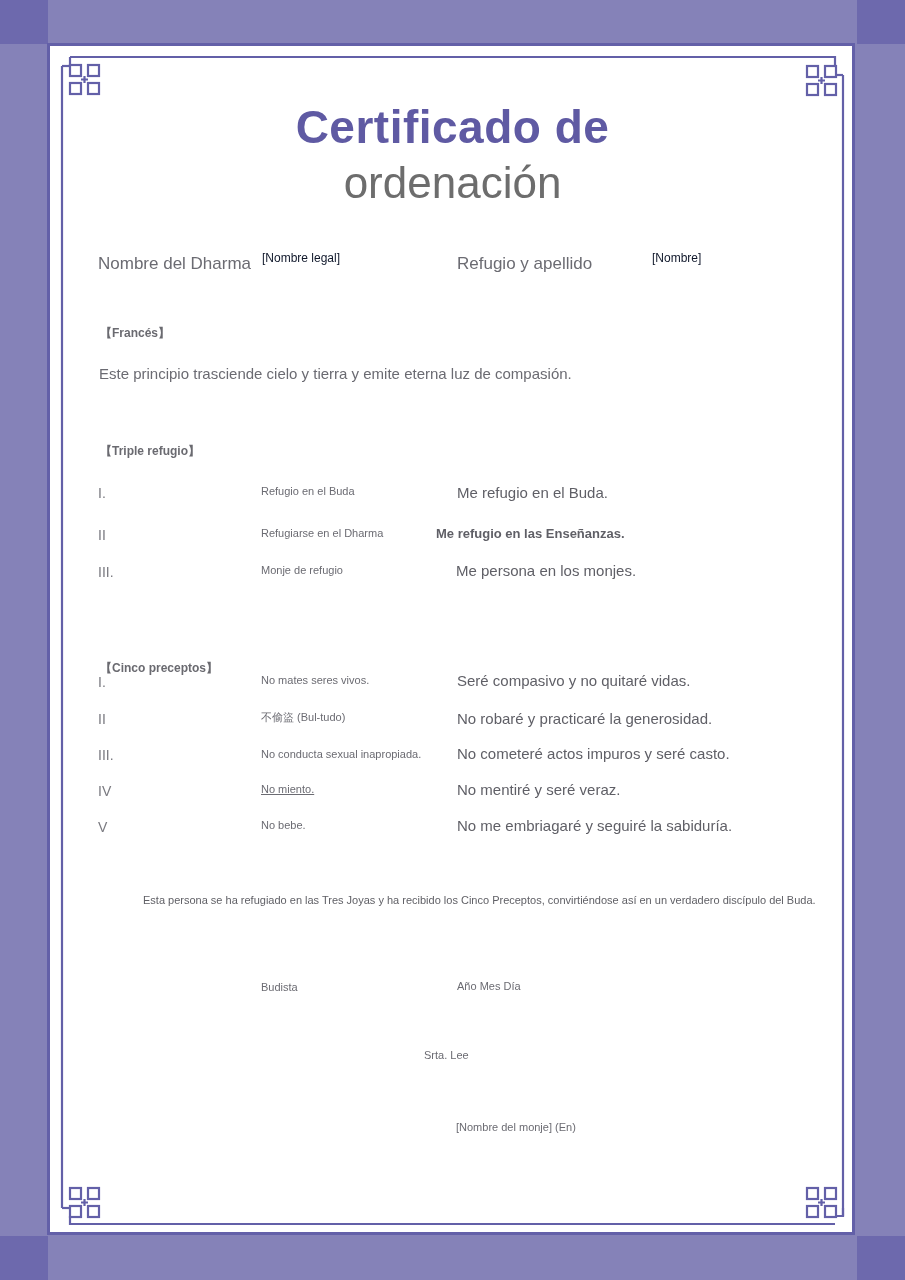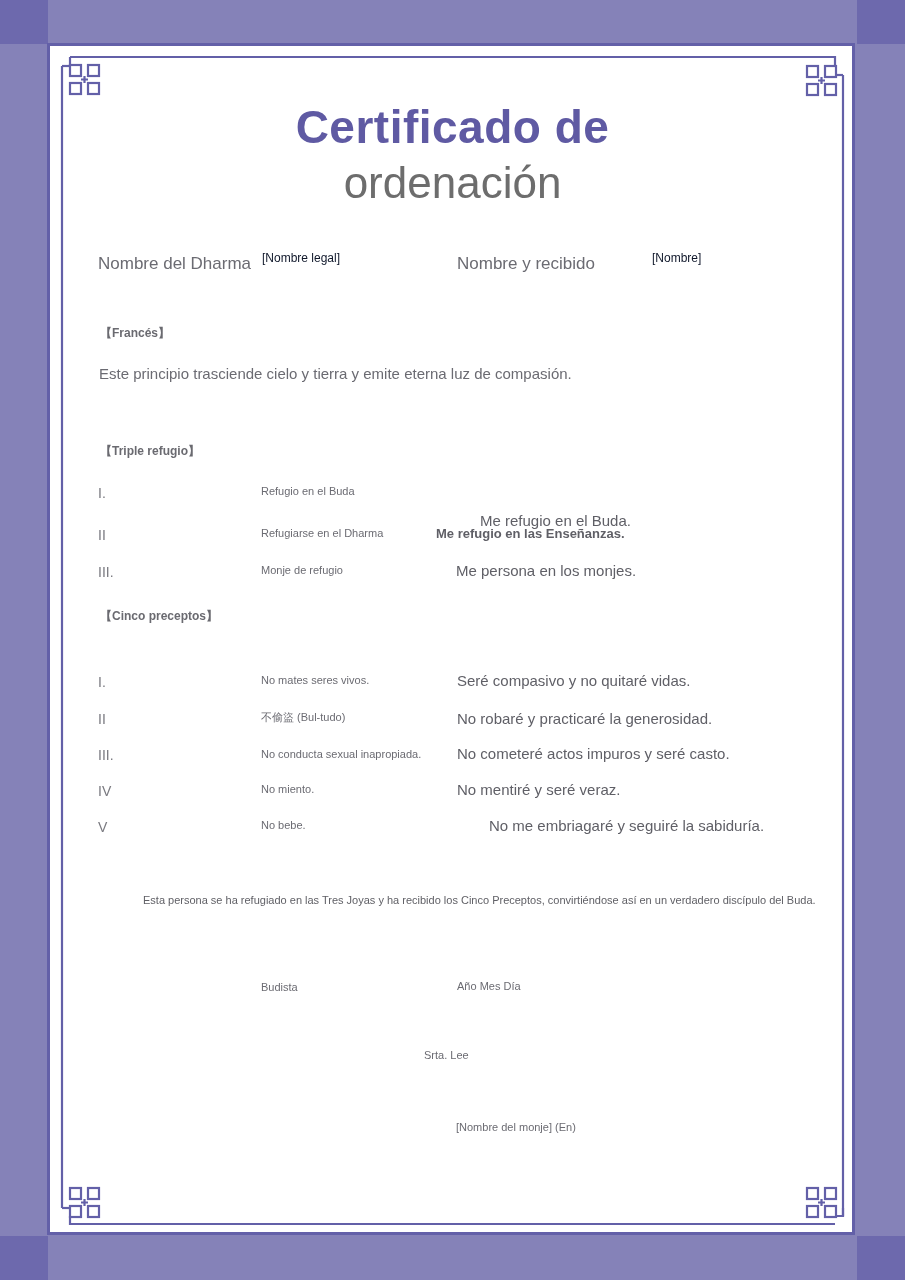--- a/index.html
+++ b/index.html
@@ -76,70 +76,70 @@
       <rect x="825" y="1206" width="11" height="11"></rect>
     <path d="M818 1202.5 H825 M821.5 1199 V1206"></path>
   </g>
 </svg>
 
 <div class="title1">Certificado de</div>
 <div class="title2">ordenación</div>
 
 <div class="t lbl" style="left:98px;top:254px;">Nombre del Dharma</div>
 <div class="t val" style="left:262px;top:251px;">[Nombre legal]</div>
-<div class="t lbl" style="left:457px;top:254px;">Nombre y recibido</div>
+<div class="t lbl" style="left:457px;top:254px;">Refugio y apellido</div>
 <div class="t val" style="left:652px;top:251px;">[Nombre]</div>
 
 <div class="t hdr" style="left:100px;top:325px;">【Francés】</div>
 <div class="t body" style="left:99px;top:365px;">Este principio trasciende cielo y tierra y emite eterna luz de compasión.</div>
 
 <div class="t hdr" style="left:100px;top:443px;">【Triple refugio】</div>
 
 <div>
   <div class="t num" style="left:98px;top:485px;">I.</div>
   <div class="t c2" style="left:261px;top:485px;">Refugio en el Buda</div>
-  <div class="t c3" style="left:457px;top:512px;margin-left:23px;">Me refugio en el Buda.</div>
+  <div class="t c3" style="left:457px;top:484px;">Me refugio en el Buda.</div>
 </div>
 <div>
   <div class="t num" style="left:98px;top:527px;">II</div>
   <div class="t c2" style="left:261px;top:527px;">Refugiarse en el Dharma</div>
   <div class="t c3" style="left:436px;top:526px;font-size:13px;font-weight:bold;">Me refugio en las Enseñanzas.</div>
 </div>
 <div>
   <div class="t num" style="left:98px;top:564px;">III.</div>
   <div class="t c2" style="left:261px;top:564px;">Monje de refugio</div>
   <div class="t c3" style="left:456px;top:562px;">Me persona en los monjes.</div>
 </div>
 
-<div class="t hdr" style="left:100px;top:608px;text-align:right;">【Cinco preceptos】</div>
+<div class="t hdr" style="left:100px;top:660px;text-align:right;">【Cinco preceptos】</div>
 
 <div>
   <div class="t num" style="left:98px;top:674px;">I.</div>
   <div class="t c2" style="left:261px;top:674px;">No mates seres vivos.</div>
   <div class="t c3" style="left:457px;top:672px;">Seré compasivo y no quitaré vidas.</div>
 </div>
 <div>
   <div class="t num" style="left:98px;top:711px;">II</div>
   <div class="t c2" style="left:261px;top:710px;">不偷盜 (Bul-tudo)</div>
   <div class="t c3" style="left:457px;top:710px;">No robaré y practicaré la generosidad.</div>
 </div>
 <div>
   <div class="t num" style="left:98px;top:747px;">III.</div>
   <div class="t small" style="left:261px;top:748px;">No conducta sexual inapropiada.</div>
   <div class="t c3" style="left:457px;top:745px;">No cometeré actos impuros y seré casto.</div>
 </div>
 <div>
   <div class="t num" style="left:98px;top:783px;">IV</div>
-  <div class="t c2" style="left:261px;top:783px;">No miento.</div>
+  <div class="t c2" style="left:261px;top:783px;text-decoration:underline;">No miento.</div>
   <div class="t c3" style="left:457px;top:781px;">No mentiré y seré veraz.</div>
 </div>
 <div>
   <div class="t num" style="left:98px;top:819px;">V</div>
   <div class="t c2" style="left:261px;top:819px;">No bebe.</div>
-  <div class="t c3" style="left:457px;top:817px;margin-left:32px;">No me embriagaré y seguiré la sabiduría.</div>
+  <div class="t c3" style="left:457px;top:817px;">No me embriagaré y seguiré la sabiduría.</div>
 </div>
 
 <div class="t tiny" style="left:98px;top:894px;">Esta persona se ha refugiado en las Tres Joyas y ha recibido los Cinco Preceptos, convirtiéndose así en un verdadero discípulo del Buda.</div>
 
 <div class="t c2" style="left:261px;top:981px;">Budista</div>
 <div class="t c2" style="left:457px;top:980px;">Año Mes Día</div>
 <div class="t c2" style="left:424px;top:1049px;">Srta. Lee</div>
 <div class="t c2" style="left:456px;top:1121px;">[Nombre del monje] (En)</div>
 
 </body></html>

